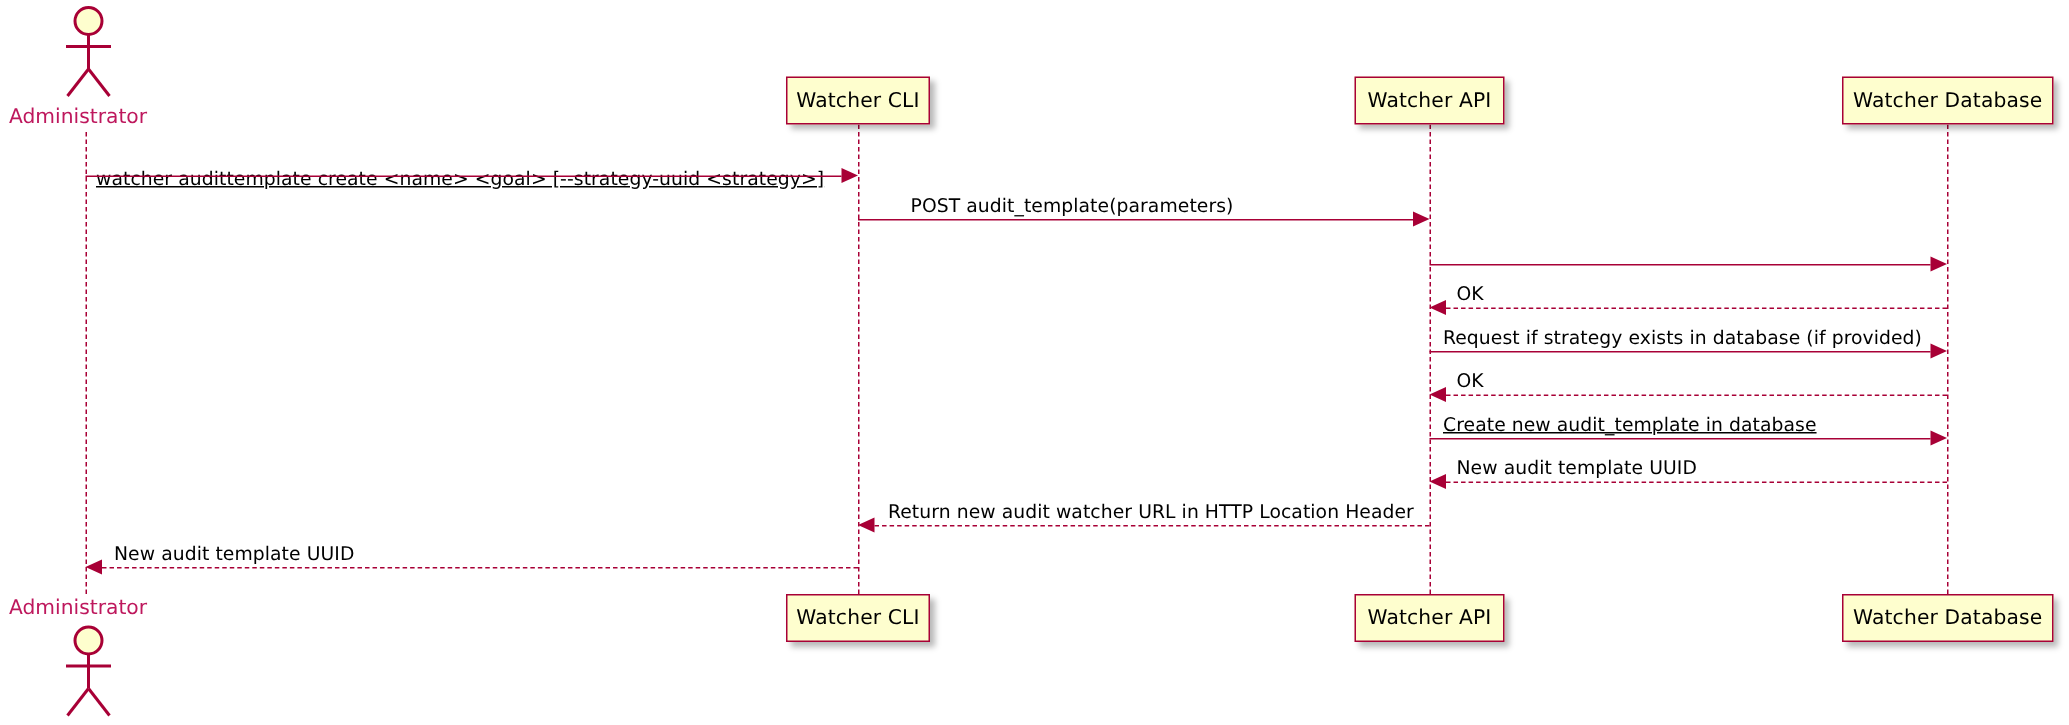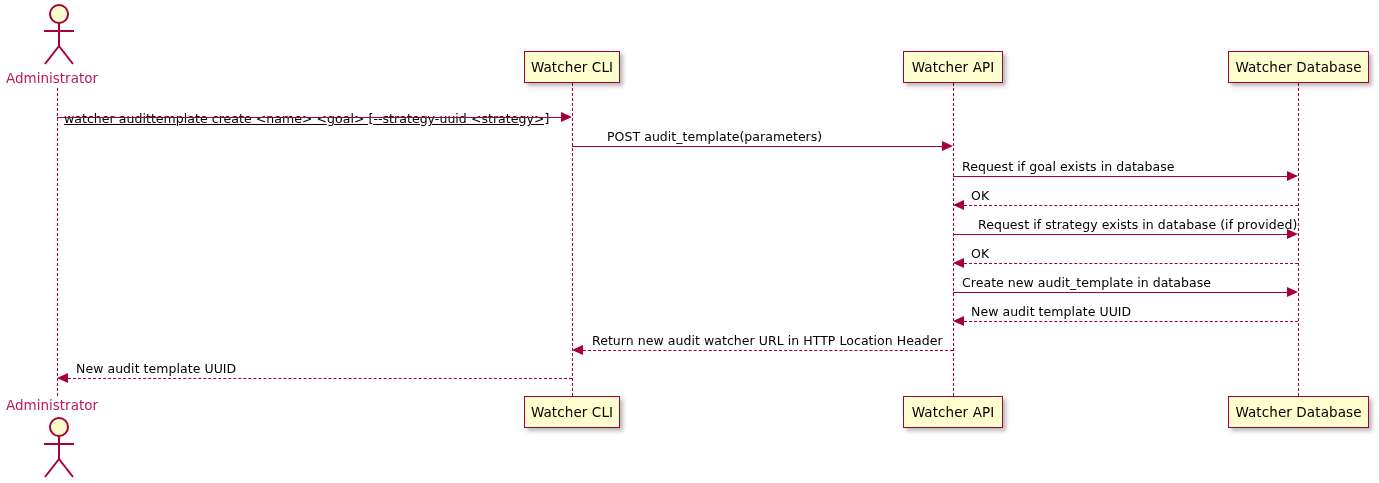--- a/index.html
+++ b/index.html
@@ -119,37 +119,36 @@
   <div class="participant-box" style="left:1228px; top:396px; width:141px; height:32px;">Watcher Database</div>
 
   <div class="msg-label" style="left:64px; top:111px;text-decoration:underline;">watcher audittemplate create &lt;name&gt; &lt;goal&gt; [--strategy-uuid &lt;strategy&gt;]</div>
   <div class="msg-line" style="left:57px; top:117px; width:504px;"></div>
   <div class="arrow-head right" style="left:561px; top:112px;"></div>
 
   <div class="msg-label" style="left:579px; top:129px;margin-left:28px;">POST audit_template(parameters)</div>
   <div class="msg-line" style="left:572px; top:146px; width:370px;"></div>
   <div class="arrow-head right" style="left:942px; top:141px;"></div>
 
-  <div class="msg-label" style="left:962px; top:159px;">Request if goal exists in database</div>
   <div class="msg-line" style="left:953px; top:176px; width:334px;"></div>
   <div class="arrow-head right" style="left:1287px; top:171px;"></div>
 
   <div class="msg-label" style="left:971px; top:188px;">OK</div>
   <div class="msg-line dotted" style="left:964px; top:205px; width:334px;"></div>
   <div class="arrow-head left" style="left:953px; top:200px;"></div>
 
-  <div class="msg-label" style="left:962px; top:217px;margin-left:16px;">Request if strategy exists in database (if provided)</div>
+  <div class="msg-label" style="left:962px; top:217px;">Request if strategy exists in database (if provided)</div>
   <div class="msg-line" style="left:953px; top:234px; width:334px;"></div>
   <div class="arrow-head right" style="left:1287px; top:229px;"></div>
 
   <div class="msg-label" style="left:971px; top:246px;">OK</div>
   <div class="msg-line dotted" style="left:964px; top:263px; width:334px;"></div>
   <div class="arrow-head left" style="left:953px; top:258px;"></div>
 
-  <div class="msg-label" style="left:962px; top:275px;">Create new audit_template in database</div>
+  <div class="msg-label" style="left:962px; top:275px;text-decoration:underline;">Create new audit_template in database</div>
   <div class="msg-line" style="left:953px; top:292px; width:334px;"></div>
   <div class="arrow-head right" style="left:1287px; top:287px;"></div>
 
   <div class="msg-label" style="left:971px; top:304px;">New audit template UUID</div>
   <div class="msg-line dotted" style="left:964px; top:321px; width:334px;"></div>
   <div class="arrow-head left" style="left:953px; top:316px;"></div>
 
   <div class="msg-label" style="left:592px; top:333px;">Return new audit watcher URL in HTTP Location Header</div>
   <div class="msg-line dotted" style="left:583px; top:350px; width:370px;"></div>
   <div class="arrow-head left" style="left:572px; top:345px;"></div>

